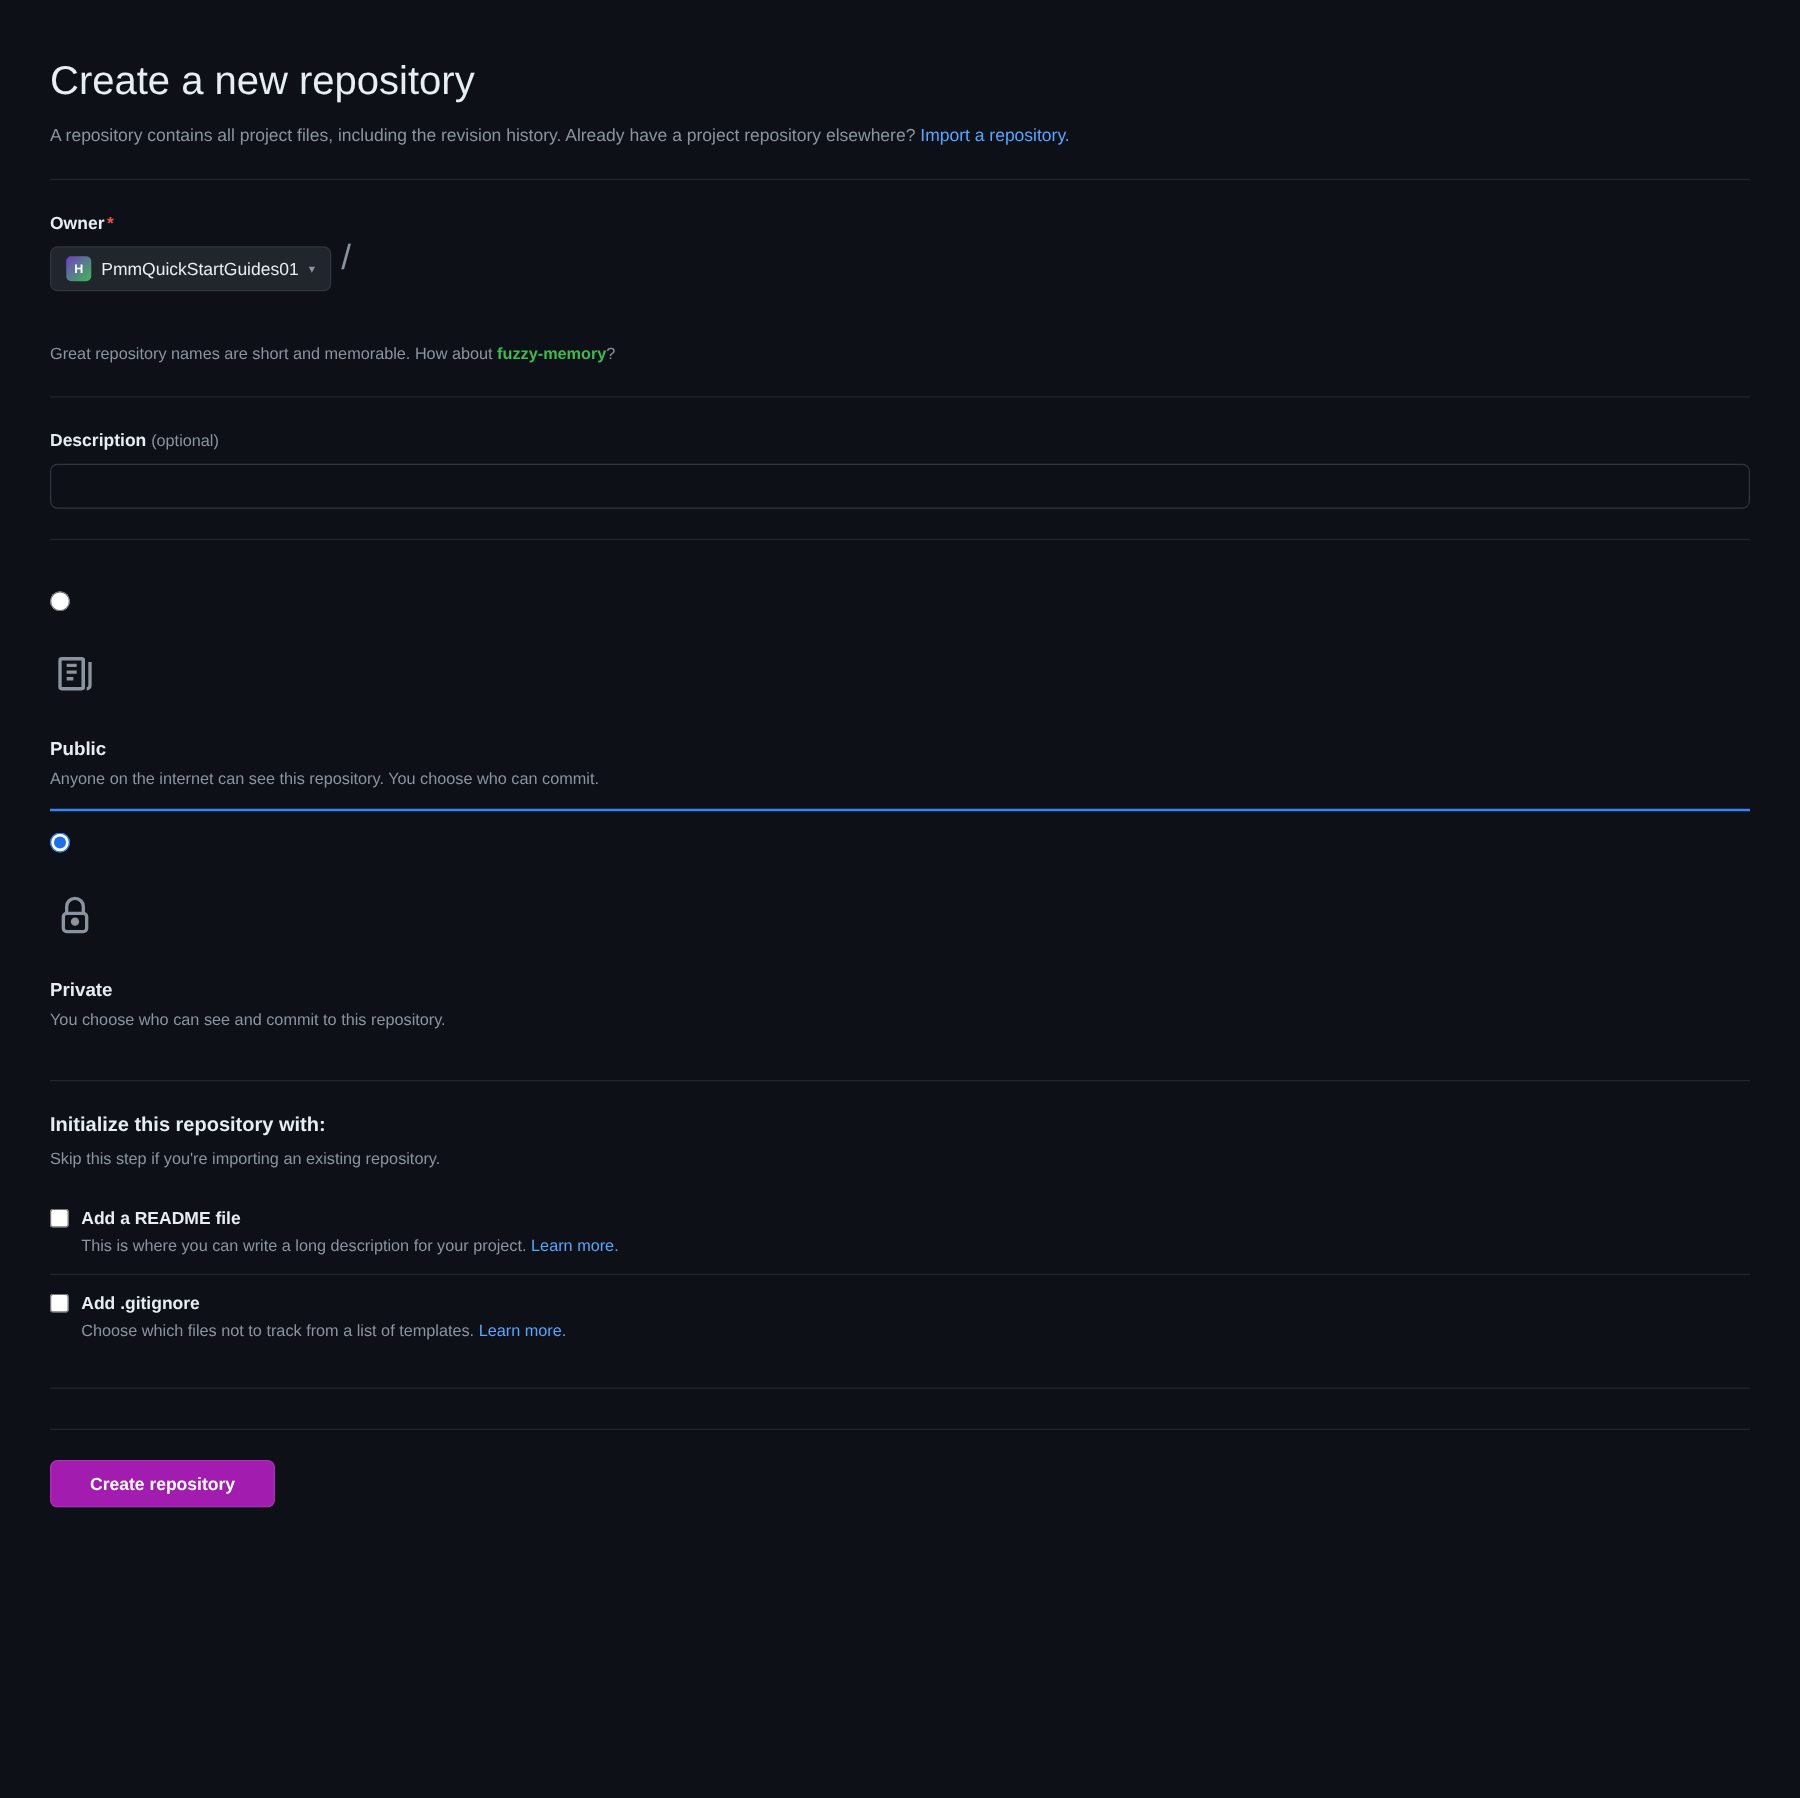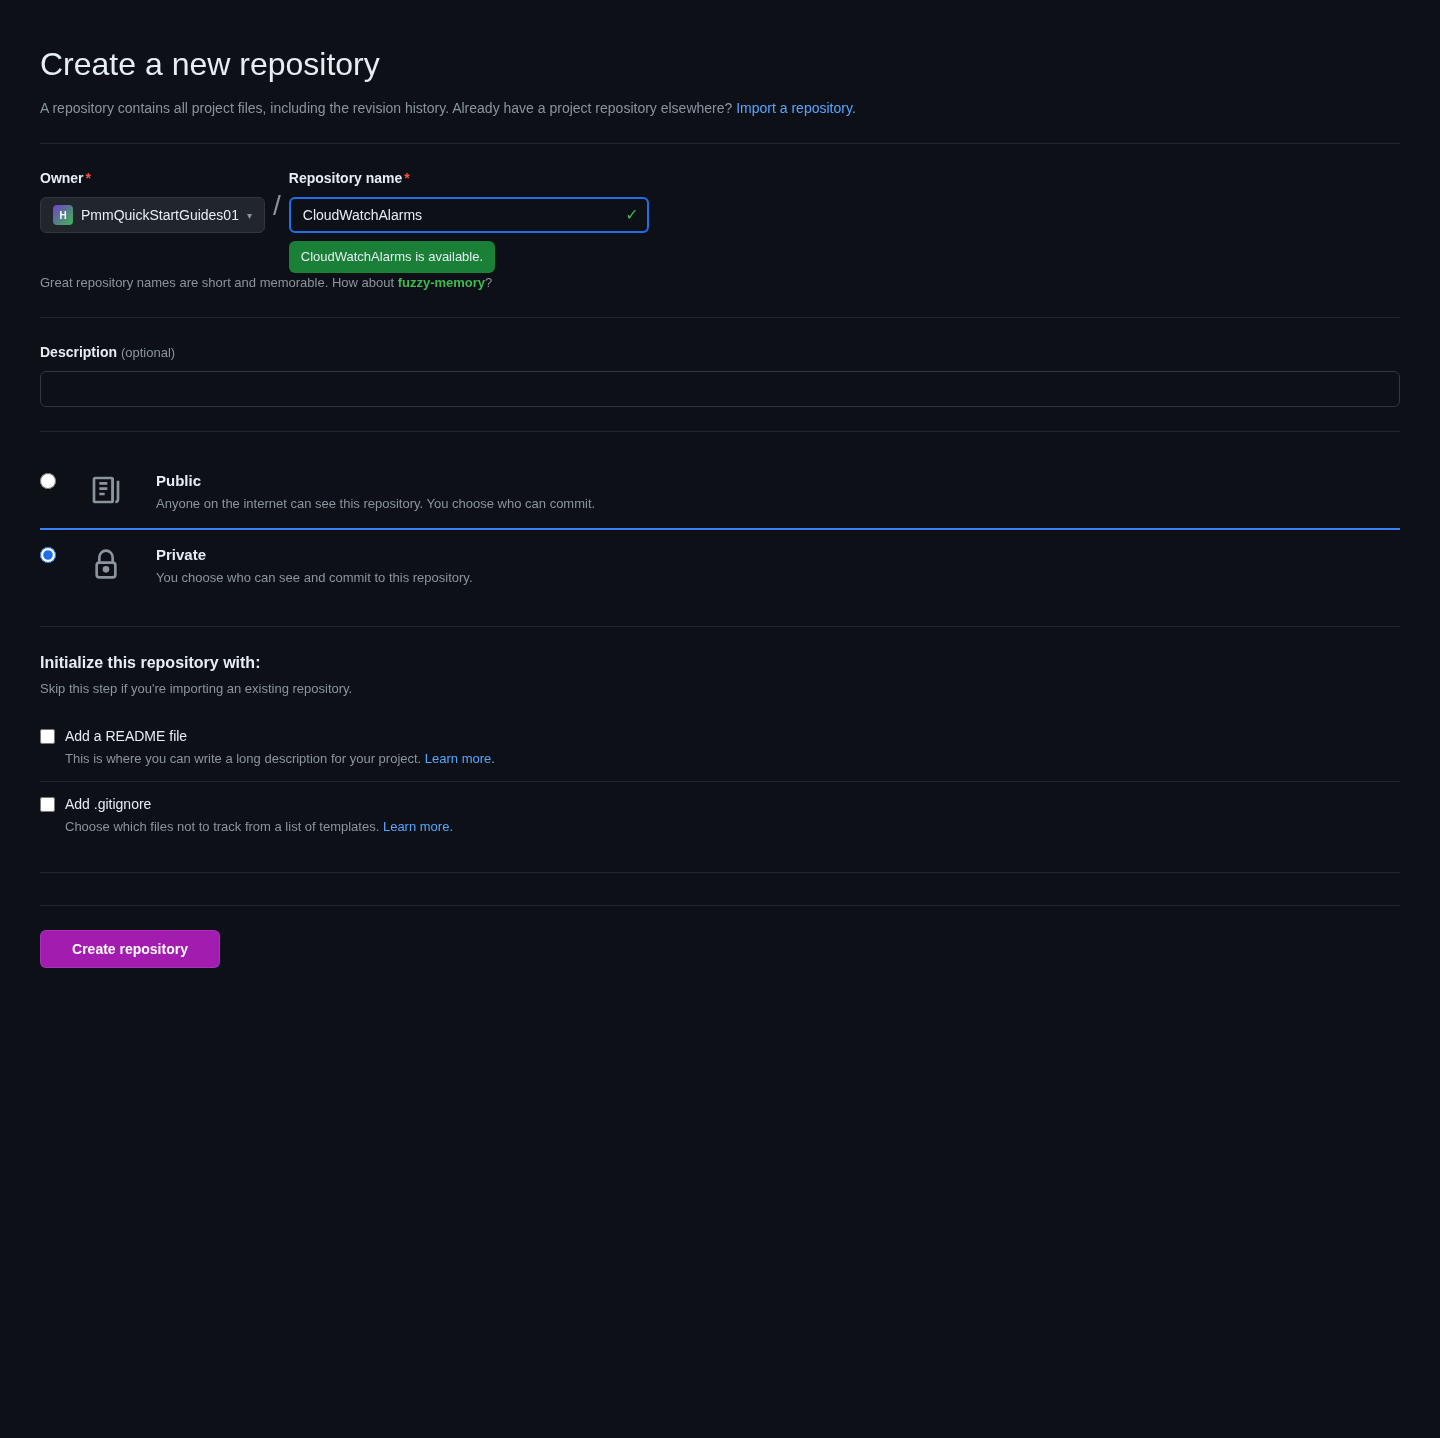--- a/index.html
+++ b/index.html
@@ -188,20 +188,21 @@
 
     .visibility-section {
       margin-top: 20px;
     }
 
     .radio-option {
       display: flex;
       align-items: flex-start;
       gap: 30px;
       padding: 14px 0;
+      flex-direction: column;
     }
 
     .radio-option + .radio-option {
       border-top: 2px solid #3b82f6;
     }
 
     .radio-input {
       margin-top: 3px;
       accent-color: #1f6feb;
       width: 16px;
@@ -273,21 +274,21 @@
       border: 1px solid #30363d;
     }
 
     .checkbox-text-group {
       display: flex;
       flex-direction: column;
     }
 
     .checkbox-title {
       font-size: 14px;
-      font-weight: 400;
+      font-weight: 700;
       color: #e6edf3;
     }
 
     .checkbox-desc {
       font-size: 13px;
       color: #8b949e;
       margin-top: 2px;
       text-align: center;
     }
 
@@ -339,30 +340,20 @@
     </label>
     <button class="owner-dropdown">
       <span class="owner-avatar">H</span>
       <span>PmmQuickStartGuides01</span>
       <span class="chevron-icon">▾</span>
     </button>
   </div>
 
   <div class="slash-separator">/</div>
 
-  <div class="field-group">
-    <label class="field-label">
-      <span>Repository name</span><span class="required-star">*</span>
-    </label>
-    <div class="repo-name-wrapper">
-      <input type="text" class="repo-name-input" value="CloudWatchAlarms" style="">
-      <span class="checkmark-icon">✓</span>
-      <div class="tooltip-available">CloudWatchAlarms is available.</div>
-    </div>
-  </div>
 </div>
 
 <p class="name-hint">
   Great repository names are short and memorable. How about <span class="suggestion">fuzzy-memory</span>?
 </p>
 
 <hr class="divider">
 
 <div class="description-section">
   <div class="desc-label">

